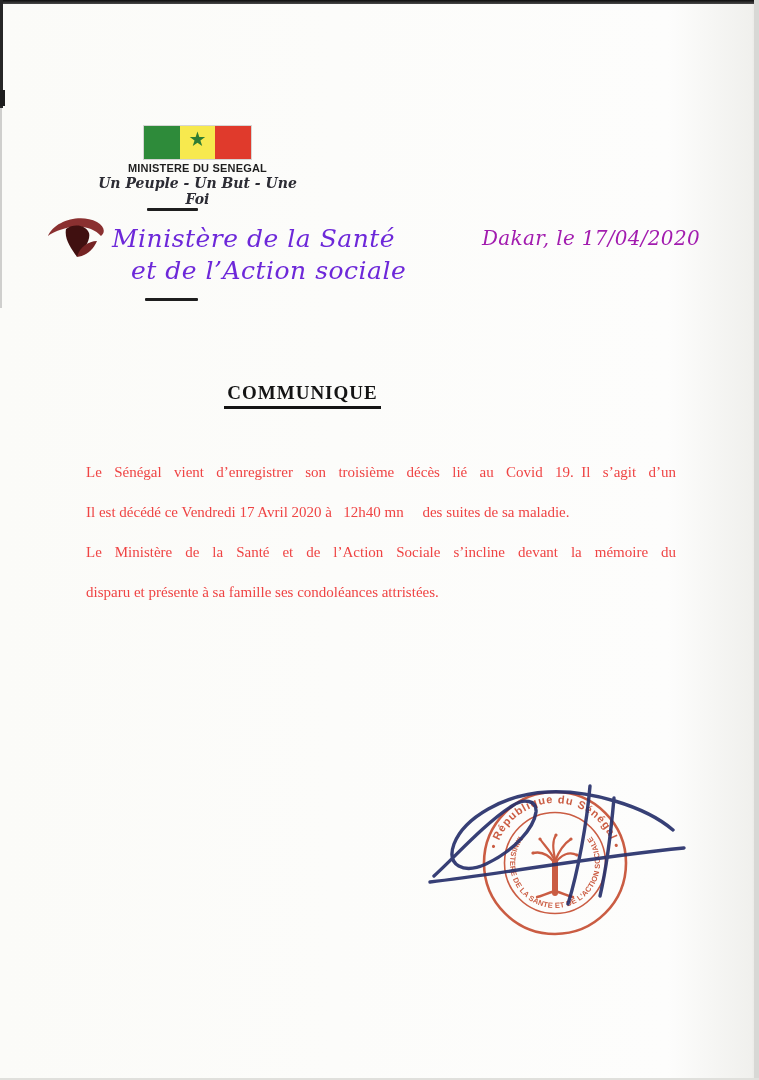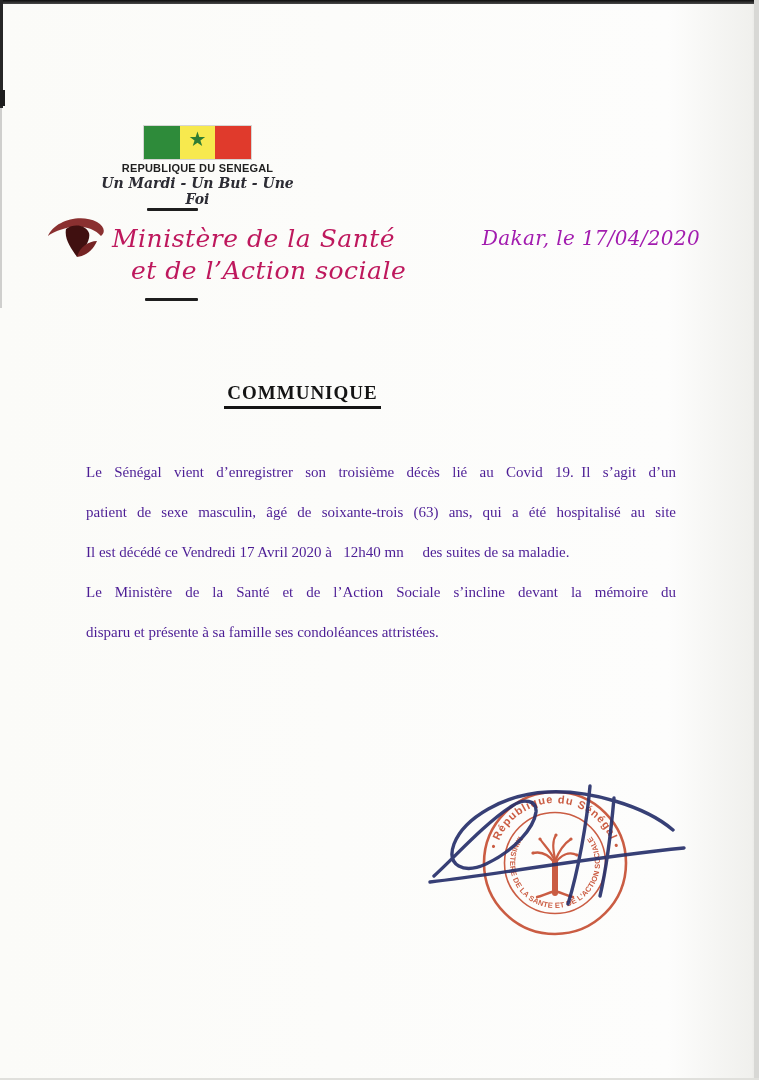--- a/index.html
+++ b/index.html
@@ -26,30 +26,30 @@
   .motto{margin-top:1px;font-family:"DejaVu Serif",serif;font-style:italic;font-weight:bold;font-size:14px;color:#2c2c34;}
 
   .rule{background:#1e1e1e;height:3px;border-radius:1px;}
   .rule1{left:147px;top:208px;width:51px;}
   .rule2{left:145px;top:298px;width:53px;}
 
   
   .ministry-logo{left:44px;top:214px;}
   .min1{left:112px;top:224px;}
   .min2{left:131px;top:256px;}
-  .script{font-family:"DejaVu Serif",serif;font-style:italic;color:#be185d;font-size:25px;letter-spacing:.5px;}
+  .script{font-family:"DejaVu Serif",serif;font-style:italic;color:#6d28d9;font-size:25px;letter-spacing:.5px;}
   .dateline{left:482px;top:226px;font-family:"DejaVu Serif",serif;font-style:italic;font-size:20px;color:#a21caf;letter-spacing:.3px;}
 
   
   .title-wrap{left:0;top:382px;width:605px;text-align:center;}
   .title{display:inline-block;font-weight:bold;font-size:19px;letter-spacing:1px;color:#141414;
          border-bottom:3px solid #141414;padding:0 3px 2px 3px;}
 
   
-  .body-text{left:86px;top:452px;width:590px;font-size:15px;color:#4c1d95;}
+  .body-text{left:86px;top:452px;width:590px;font-size:15px;color:#ef4444;}
   .body-text .line{height:40px;line-height:40px;white-space:nowrap0;}
   .jl{text-align:justify;text-align-last:justify;}
   .nl{text-align:left;}
 
   .stamp-wrap{left:420px;top:770px;width:335px;height:210px;}
 </style>
 </head>
 <body>
 
 <div class="abs edge-top"></div>
@@ -59,22 +59,22 @@
 <div class="abs edge-right"></div>
 <div class="abs edge-bottom"></div>
 
 <div class="abs emblem">
   <div class="flag">
     <div class="stripe" style="background:#2e8b3a"></div>
     <div class="stripe" style="background:#f7e94e"></div>
     <div class="stripe" style="background:#e03a2c"></div>
     <span class="star" style="color:#2f7d33">★</span>
   </div>
-  <div class="country">REPUBLIQUE DU SENEGAL</div>
-  <div class="motto">Un Mardi - Un But - Une Foi</div>
+  <div class="country">MINISTERE DU SENEGAL</div>
+  <div class="motto">Un Peuple - Un But - Une Foi</div>
 </div>
 
 <div class="abs rule rule1"></div>
 
 <div class="abs ministry-logo">
   <svg width="64" height="50" viewBox="0 0 64 50">
     <path d="M4,22 C10,7 36,-1 53,8 C60,12 62,18 57,22 C51,15 39,11 27,13 C17,15 9,18 4,22 Z" fill="#8a3030"></path>
     <path d="M22,15 C30,9 42,11 45,19 C47,27 39,36 33,43 C28,35 20,26 22,15 Z" fill="#401010"></path>
     <path d="M33,43 C35,34 44,27 53,27 C49,36 42,42 33,43 Z" fill="#742323"></path>
   </svg>
@@ -85,21 +85,20 @@
 <div class="abs dateline">Dakar, le 17/04/2020</div>
 
 <div class="abs rule rule2"></div>
 
 <div class="abs title-wrap">
   <span class="title">COMMUNIQUE</span>
 </div>
 
 <div class="abs body-text">
   <div class="line jl">Le Sénégal vient d’enregistrer son troisième décès lié au Covid 19. Il s’agit d’un</div>
-  <div class="line jl">patient de sexe masculin, âgé de soixante-trois (63) ans, qui a été hospitalisé au site</div>
   <div class="line nl">Il est décédé ce Vendredi 17 Avril 2020 à  12h40 mn   des suites de sa maladie.</div>
   <div class="line jl">Le Ministère de la Santé et de l’Action Sociale s’incline devant la mémoire du</div>
   <div class="line nl">disparu et présente à sa famille ses condoléances attristées.</div>
 </div>
 
 <div class="abs stamp-wrap">
   <svg width="335" height="210" viewBox="0 0 335 210">
     <defs>
       <path id="arcTop" d="M -57.96,-15.53 A 60 60 0 0 1 57.96,-15.53"></path>
       <path id="arcInner" d="M -36.86,-25.81 A 45 45 0 1 0 36.86,-25.81"></path>

